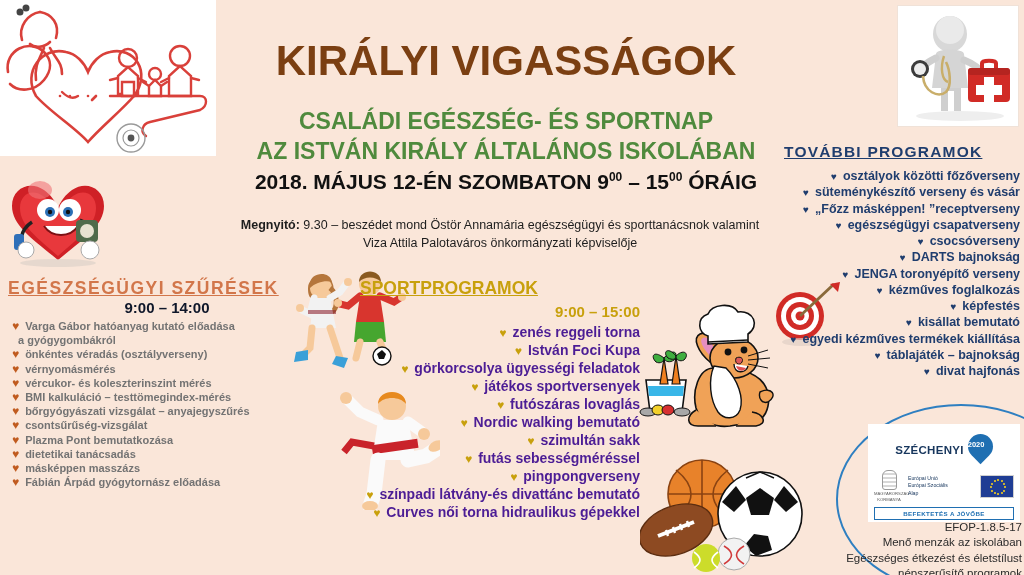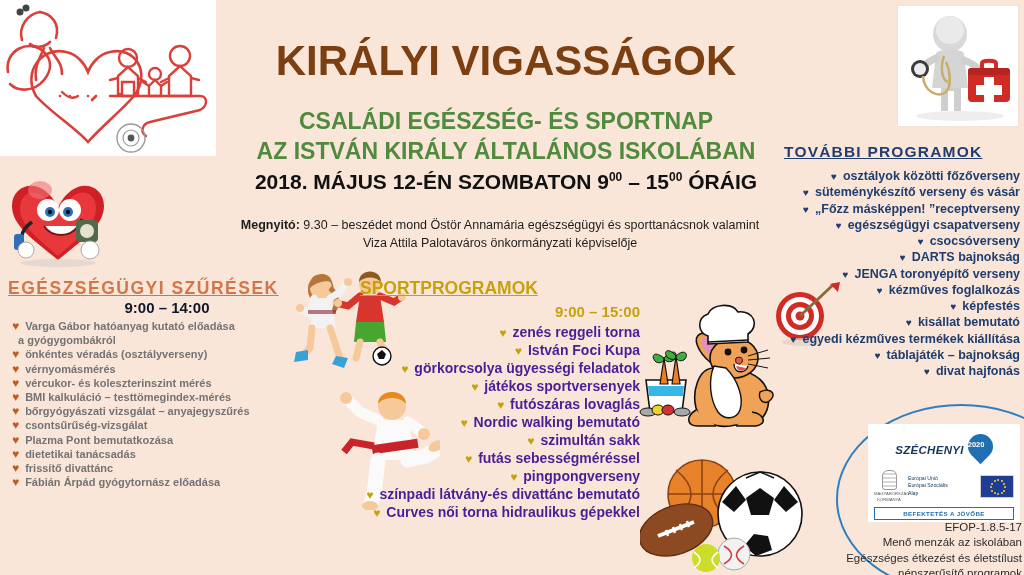--- a/index.html
+++ b/index.html
@@ -129,21 +129,21 @@
   
   #sze-block {
     position: absolute; left: 868px; top: 424px; width: 152px; height: 98px;
     background: #ffffff;
   }
   #sze-row1 {
     display: flex; align-items: center; justify-content: center;
     gap: 4px; padding-top: 10px;
   }
   #sze-word {
-    font-size: 11.5px; font-weight: bold; color: #17365d; letter-spacing: .3px; font-style: italic;
+    font-size: 11.5px; font-weight: bold; color: #17365d; letter-spacing: .3px;
   }
   #sze-pin {
     width: 25px; height: 31px; position: relative;
   }
   #sze-pin .pin {
     position: absolute; left: 0; top: 0;
     width: 25px; height: 25px; border-radius: 50% 50% 50% 0;
     transform: rotate(-45deg); background: #1f6fb2;
   }
   #sze-pin .yr {
@@ -483,21 +483,21 @@
         <div class="bullet-line">
           <span class="hv">♥</span>
           <span class="tx">Plazma Pont bemutatkozása</span>
         </div>
         <div class="bullet-line">
           <span class="hv">♥</span>
           <span class="tx">dietetikai tanácsadás</span>
         </div>
         <div class="bullet-line">
           <span class="hv">♥</span>
-          <span class="tx">frissítő divattánc</span>
+          <span class="tx">másképpen masszázs</span>
         </div>
         <div class="bullet-line">
           <span class="hv">♥</span>
           <span class="tx">Fábián Árpád gyógytornász előadása</span>
         </div>
       </div>
   </div>
 
   <div id="col-sport">
     <div class="col-head">SPORTPROGRAMOK</div>

